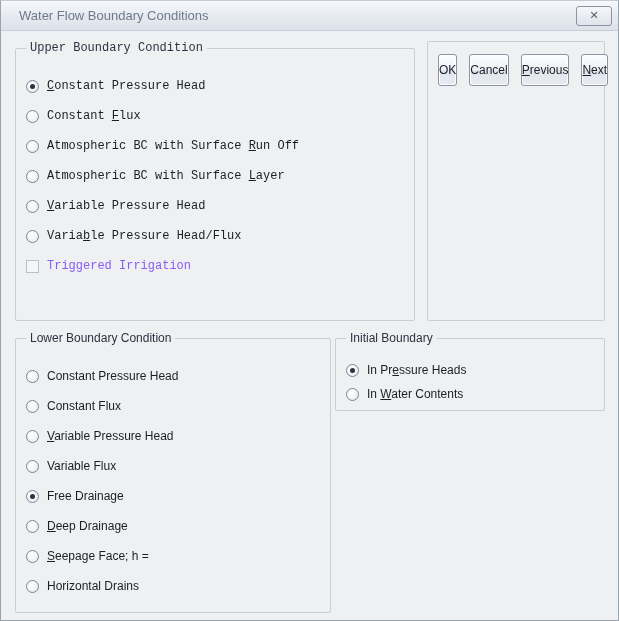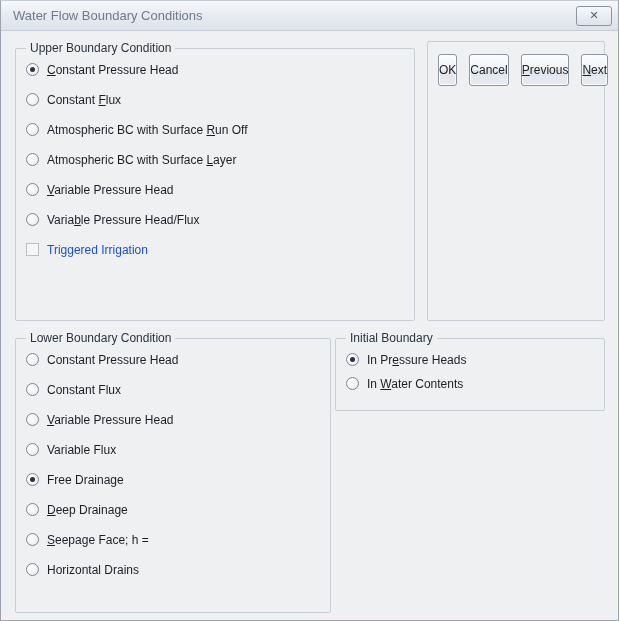--- a/index.html
+++ b/index.html
@@ -18,21 +18,21 @@
     border: 1px solid #9aa2ac;
     border-top: 1px solid #c5cbd3;
     position: relative;
   }
   .titlebar {
     height: 30px;
     background: linear-gradient(to bottom, #f6f8fb 0%, #e7ebf1 50%, #dde2ea 100%);
     border-bottom: 1px solid #c8ced8;
     display: flex;
     align-items: center;
-    padding: 0 6px 0 12px;
+    padding: 0 6px 0 18px;
     justify-content: space-between;
     gap: 7px;
   }
   .title-text {
     color: #6e7a8a;
     font-size: 13px;
   }
   .close-btn {
     width: 36px;
     height: 20px;
@@ -64,20 +64,21 @@
   fieldset.group > legend {
     padding: 0 4px;
     color: #2b3340;
     font-size: 12px;
   }
   .upper-group {
     top: 6px;
     left: 6px;
     width: 400px;
     height: 280px;
+    font-family: Liberation Mono, monospace;
   }
   .btn-column {
     position: absolute;
     top: 6px;
     left: 418px;
     width: 178px;
     height: 280px;
     border: 1px solid #c8ced6;
     border-radius: 2px;
     padding: 12px 10px;
@@ -92,21 +93,21 @@
     height: 282px;
   }
   .initial-group {
     top: 296px;
     left: 326px;
     width: 270px;
     height: 80px;
   }
   .radio-row, .check-row {
     display: flex;
-    align-items: flex-start;
+    align-items: flex-end;
     height: 30px;
     gap: 8px;
   }
   .radio-circle {
     width: 13px;
     height: 13px;
     border-radius: 50%;
     border: 1px solid #7c8592;
     background: radial-gradient(circle at 35% 35%, #ffffff, #e4e8ee);
     position: relative;
@@ -126,21 +127,21 @@
     width: 13px;
     height: 13px;
     border: 1px solid #b8c0ca;
     background: #f4f6f8;
     flex-shrink: 0;
   }
   .opt-label {
     color: #1a1f26;
   }
   .opt-label.disabled {
-    color: #1d4ed8;
+    color: #8b5cf6;
   }
   .mn { text-decoration: underline; }
   .btn {
     height: 32px;
     border: 1px solid #8a94a2;
     background: linear-gradient(to bottom, #fdfdfe 0%, #eef1f5 48%, #e0e5ec 52%, #e7ebf1 100%);
     border-radius: 3px;
     display: flex;
     align-items: center;
     justify-content: center;

